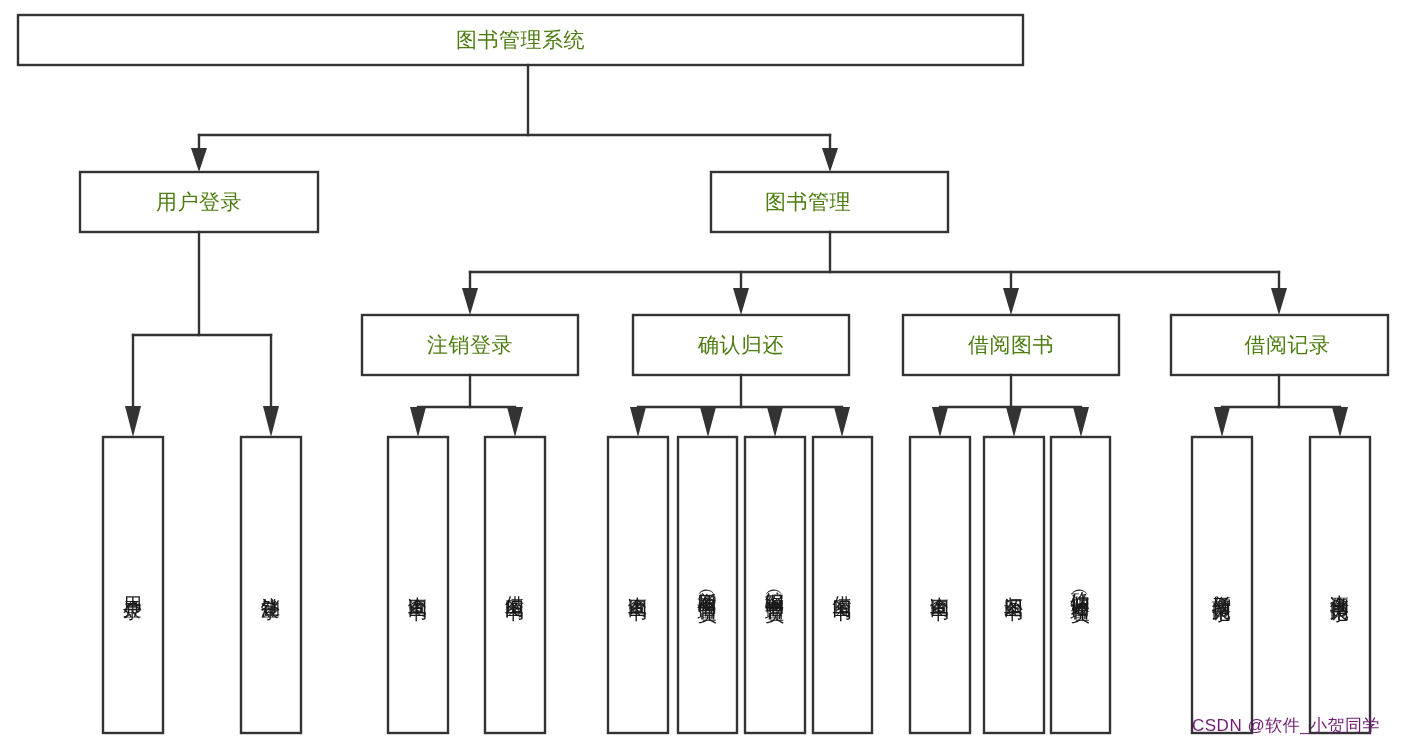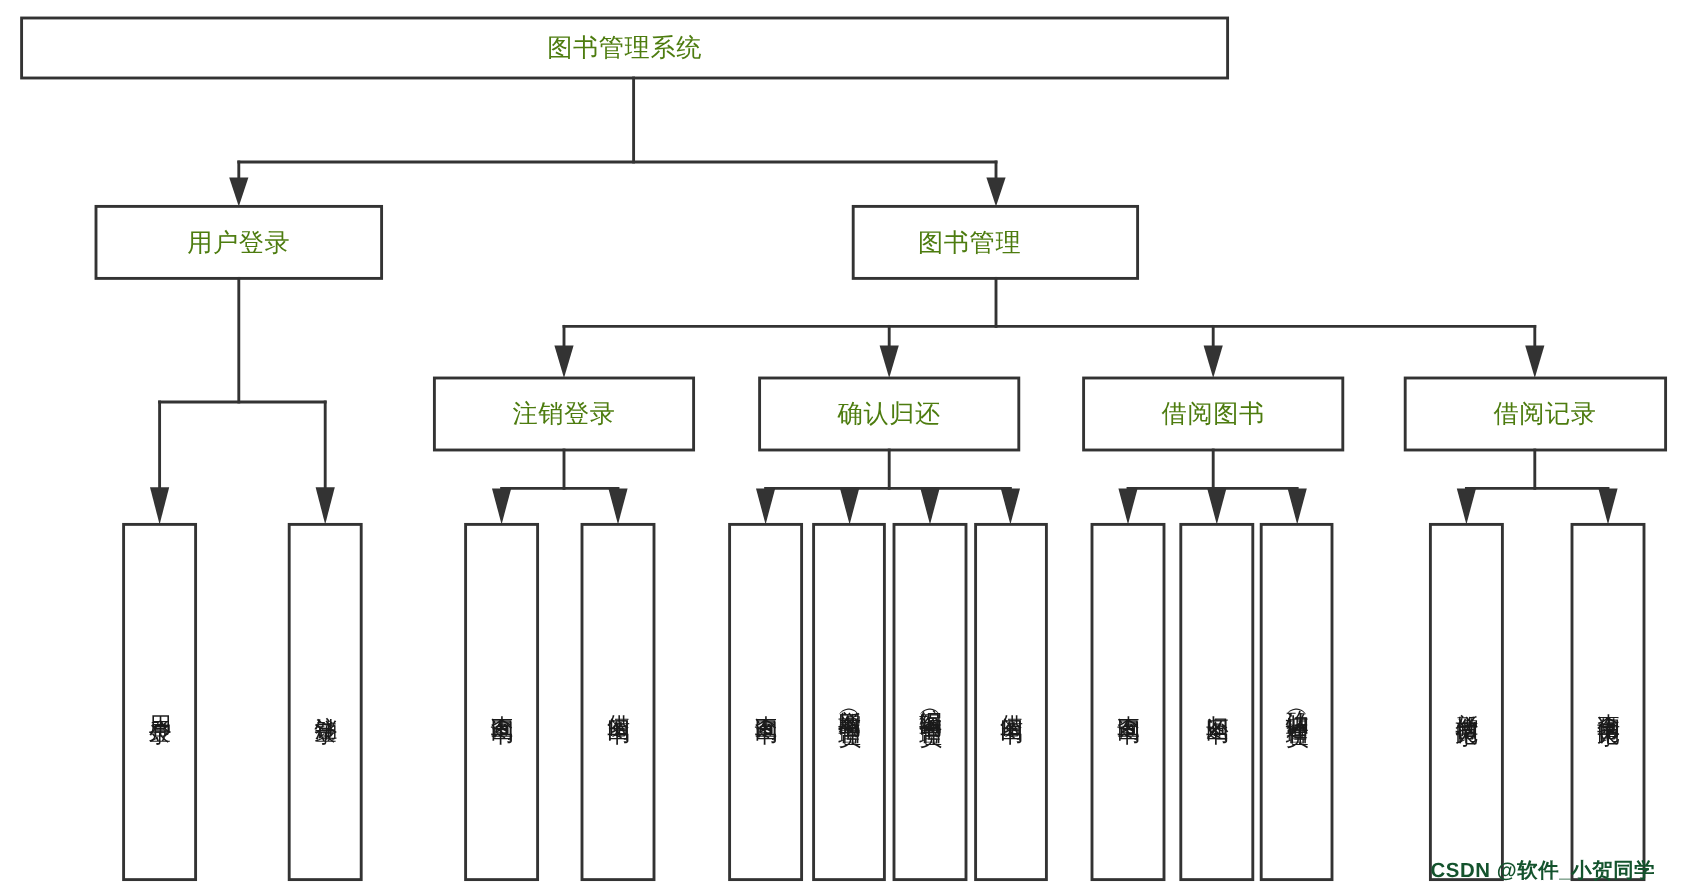--- a/index.html
+++ b/index.html
@@ -58,26 +58,25 @@
     color: #1a1a1a;
     font-size: 19px;
     writing-mode: vertical-rl;
     text-orientation: upright;
     letter-spacing: 2px;
     line-height: 1;
     pointer-events: none;
   }
   .watermark {
     position: absolute;
-    color: #14532d;
+    color: #701a75;
     font-size: 17px;
     letter-spacing: 0.5px;
     white-space: nowrap;
     pointer-events: none;
-    font-weight: bold;
   }
 </style>
 </head>
 <body>
 
 <div id="diagram-root">
 
   <svg id="diagram-svg" viewBox="0 0 1405 747">
 
     <rect class="node-box" x="18" y="15" width="1005" height="50"></rect>

